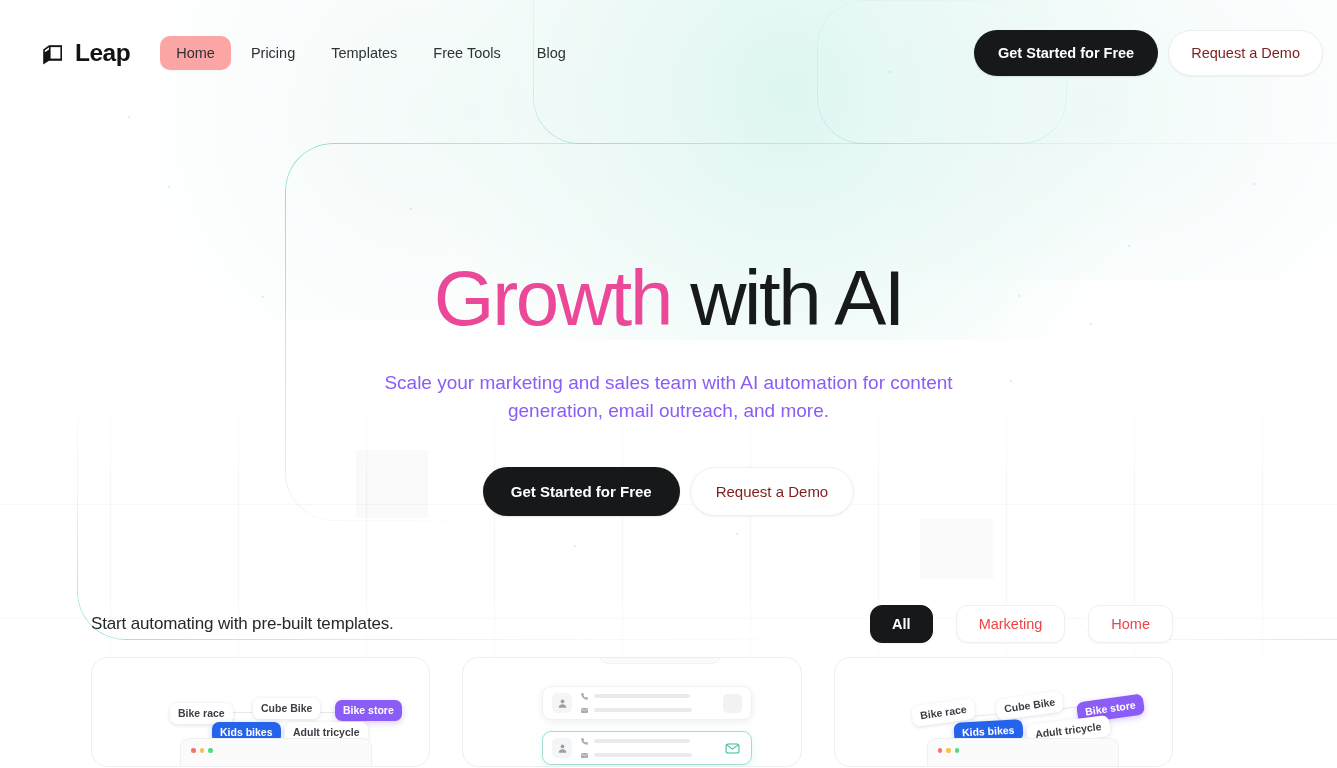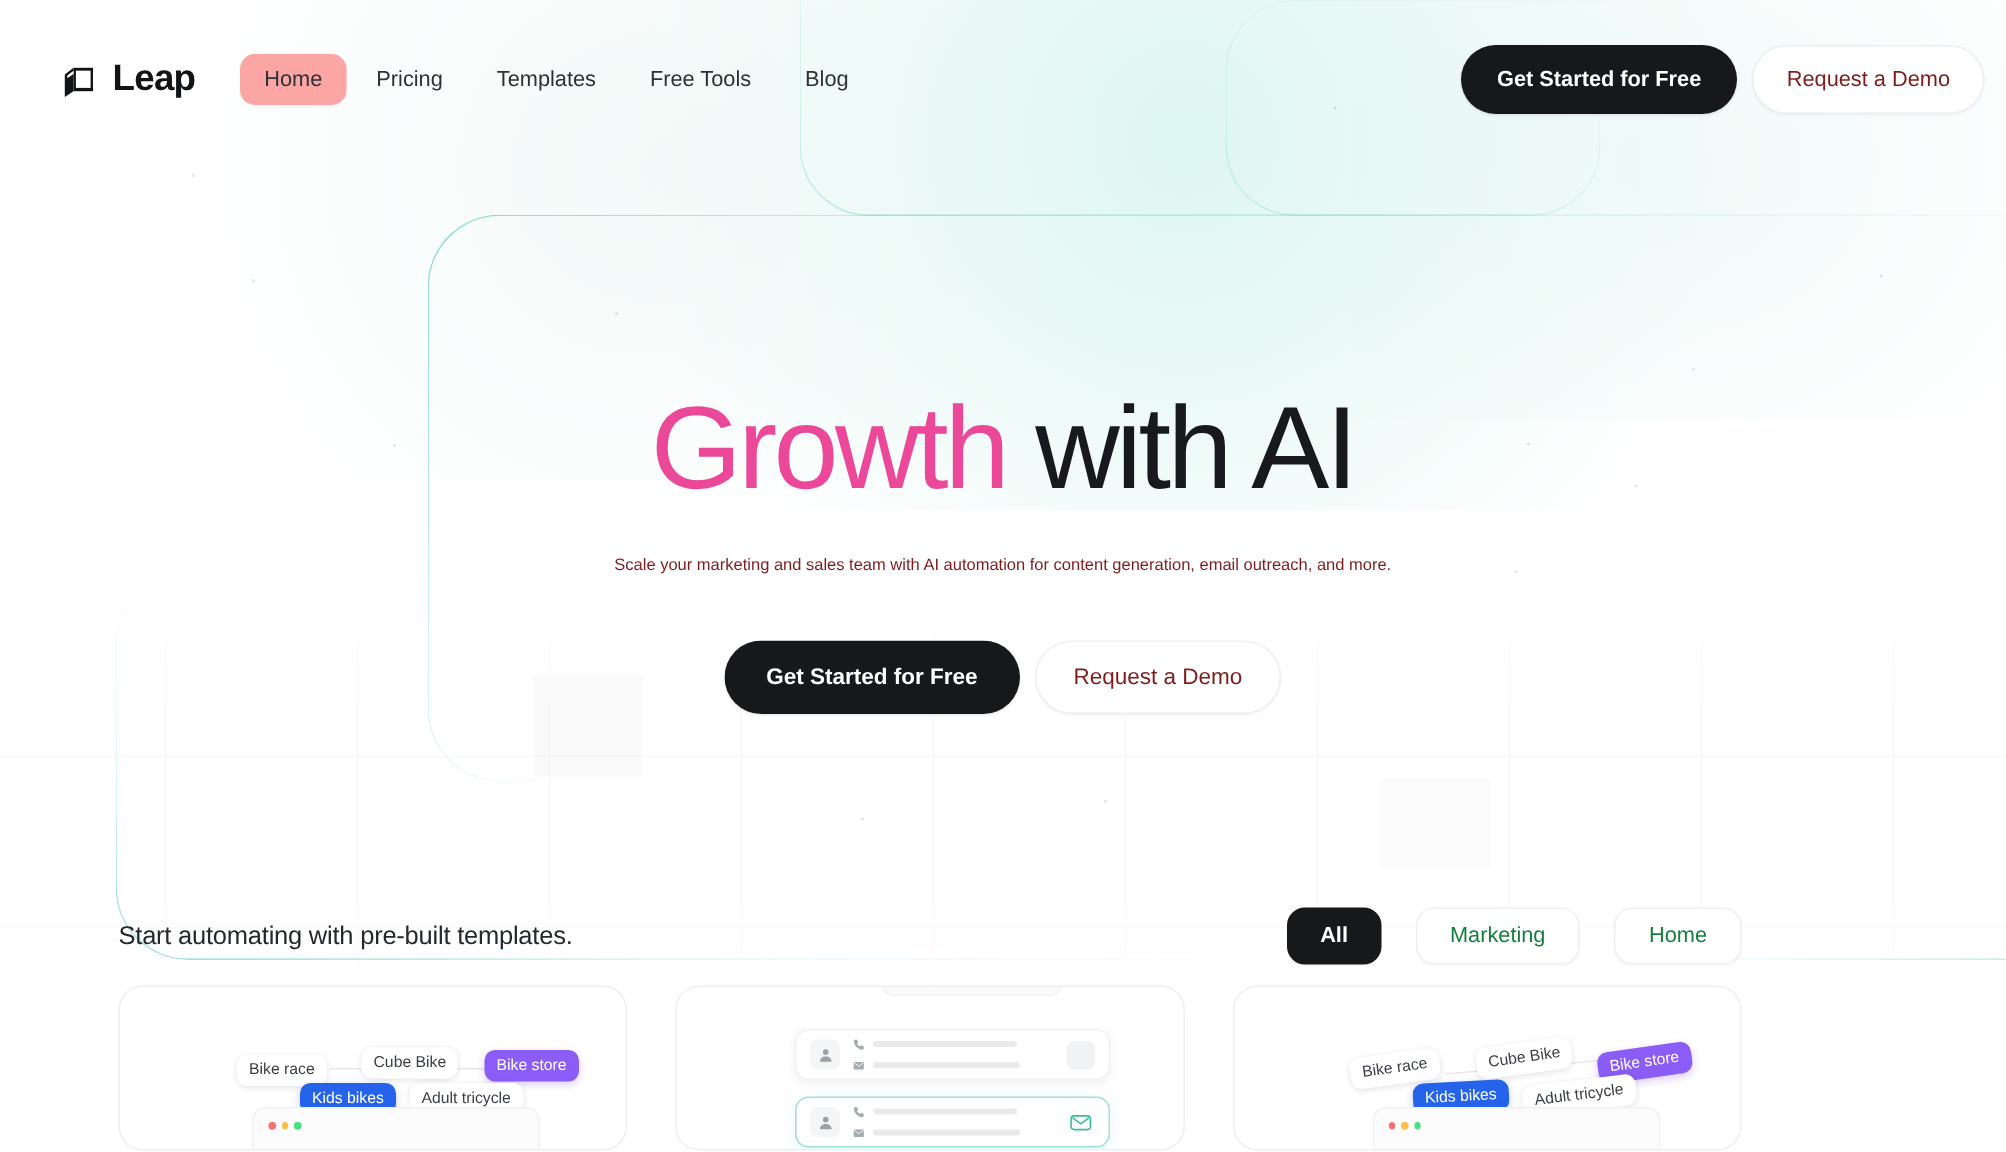--- a/index.html
+++ b/index.html
@@ -238,38 +238,38 @@
     line-height: 1.0;
     font-weight: normal;
     letter-spacing: -2.4px;
     color: #17191c;
     padding-top: 75px;
   }
   .hero-title .accent { color: #ec4899; }
   .hero-sub {
     margin: 32px auto 0;
     width: 600px;
-    font-size: 11px;
+    font-size: 19px;
     line-height: 1.48;
-    color: #7f1d1d;
+    color: #8b5cf6;
   }
   .hero-cta {
     margin-top: 42px;
     display: flex;
     justify-content: center;
     align-items: center;
     gap: 10px;
   }
   .hero-cta .btn-dark { padding: 16px 27px; font-size: 15px; }
   .hero-cta .btn-light { padding: 16px 25px; font-size: 15px; }
 
   
   .templates {
     position: absolute;
-    left: 0; top: 596px;
+    left: 12px; top: 596px;
     width: 1240px;
     padding: 0 79px;
   }
   .templates-bar {
     display: flex;
     align-items: center;
     height: 56px;
   }
   .templates-heading {
     font-size: 17px;
@@ -281,21 +281,21 @@
     display: flex;
     align-items: flex-start;
     gap: 23px;
   }
   .chip {
     font-size: 14.5px;
     padding: 11px 22px;
     border-radius: 12px;
     background: #ffffff;
     border: 1px solid #edeff1;
-    color: #15803d;
+    color: #ef4444;
     cursor: pointer;
     line-height: 1;
     box-shadow: 0 1px 2px rgba(16,24,40,0.045);
     white-space: nowrap;
   }
   .chip.active {
     background: #16181a;
     color: #ffffff;
     border-color: #16181a;
     font-weight: bold;
@@ -309,20 +309,21 @@
   }
   .card {
     width: 368px;
     height: 110px;
     border-radius: 16px;
     border: 1px solid #eceef0;
     background: #ffffff;
     position: relative;
     overflow: hidden;
     cursor: pointer;
+    font-weight: bold;
   }
 
   
   .kw-art { position: absolute; inset: 0; }
   .kw {
     position: absolute;
     font-size: 10.5px;
     line-height: 1;
     padding: 5px 8px;
     border-radius: 7px;

